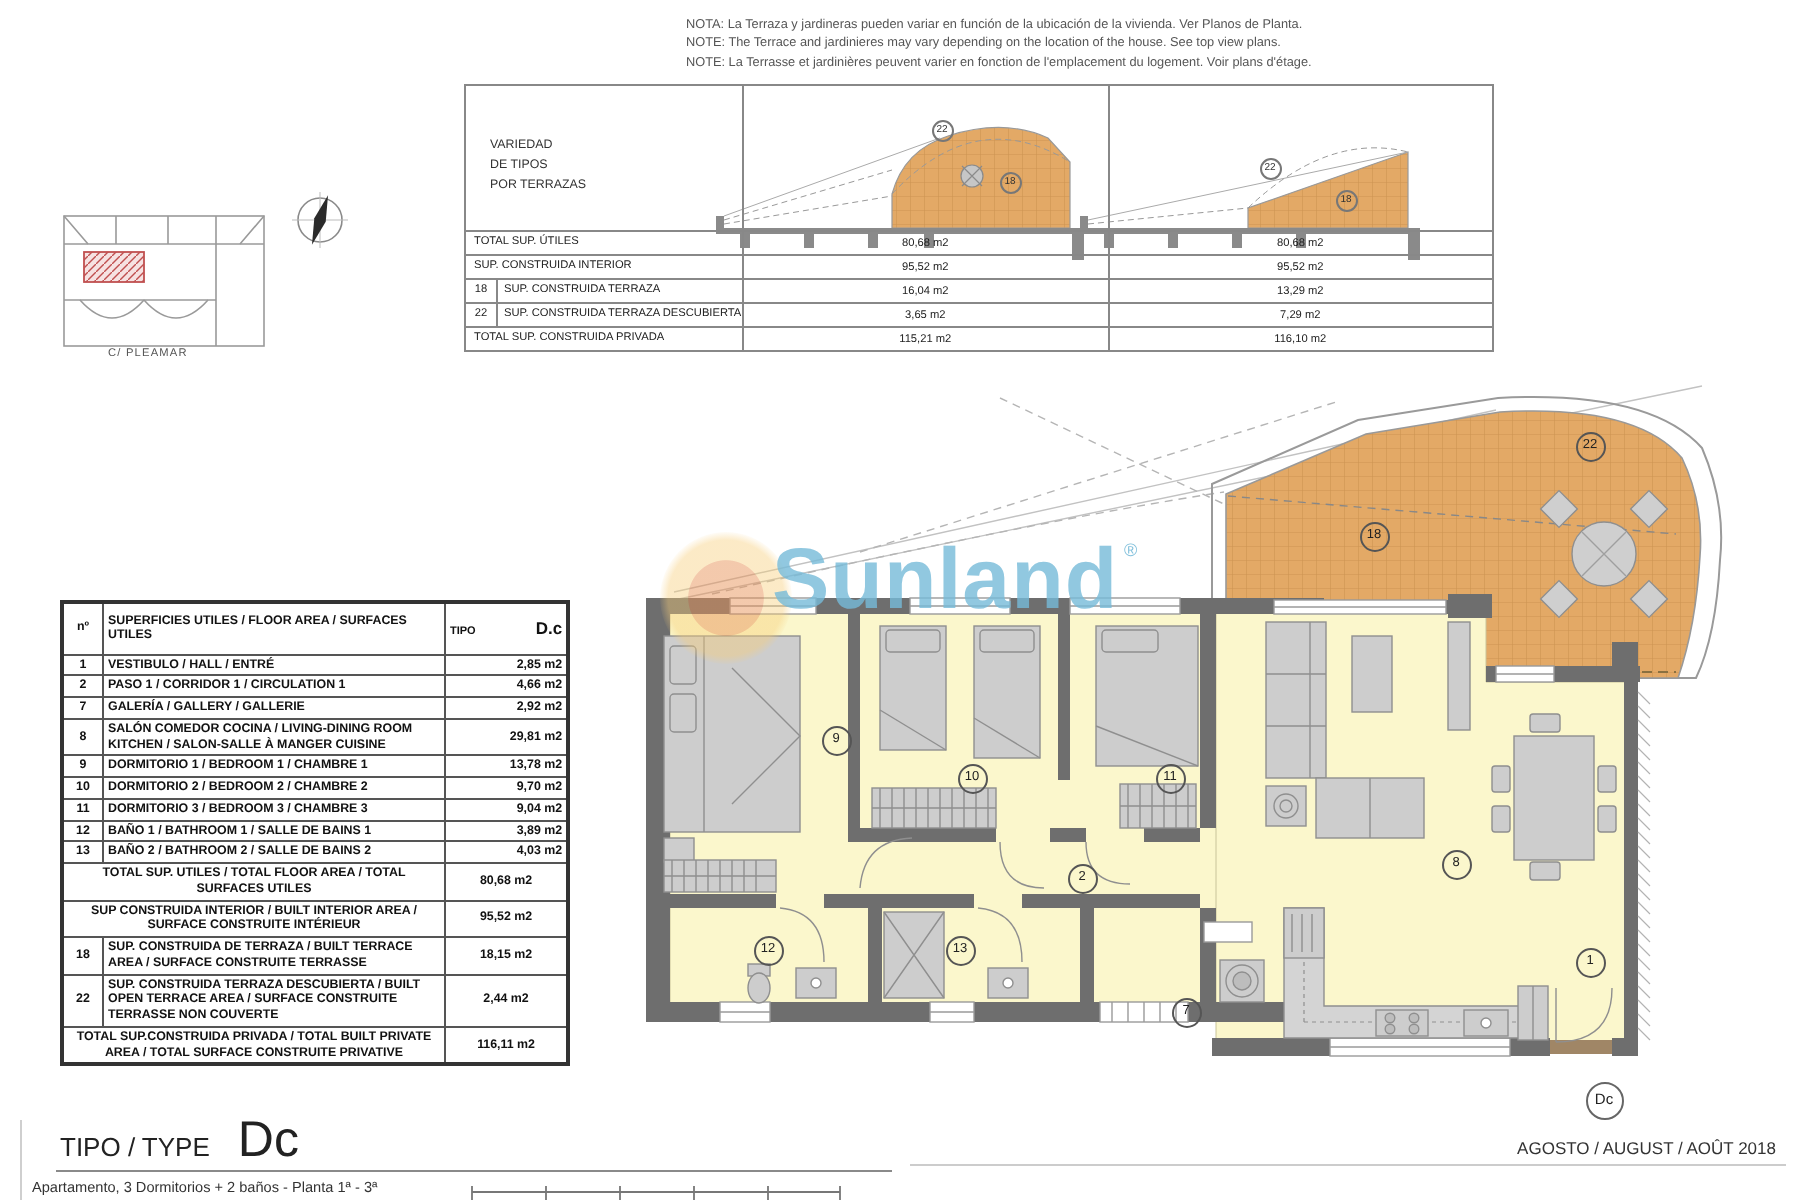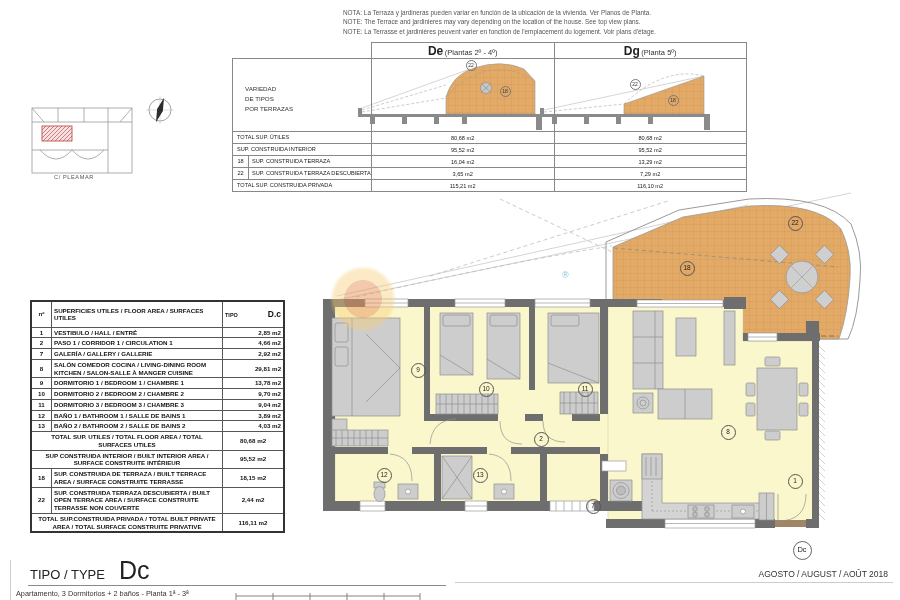--- a/index.html
+++ b/index.html
@@ -299,31 +299,20 @@
     <div>NOTE: La Terrasse et jardinières peuvent varier en fonction de l'emplacement du logement. Voir plans d'étage.</div>
   </div>
 
   <table class="vtable">
     <colgroup>
         <col style="width:113px">
         <col style="width:183px">
         <col style="width:192px">
       </colgroup>
     <tbody>
-        <tr style="height:16px">
-      <td class="vt-empty"></td>
-      <td class="vt-head">
-        <span class="vt-code">De</span>
-        <span class="vt-sub">(Plantas 2º - 4º)</span>
-      </td>
-      <td class="vt-head">
-        <span class="vt-code">Dg</span>
-        <span class="vt-sub">(Planta 5º)</span>
-      </td>
-    </tr>
     <tr style="height:73px">
       <td class="vt-side">
         <div class="inner">
           <div>VARIEDAD</div>
           <div>DE TIPOS</div>
           <div>POR TERRAZAS</div>
         </div>
       </td>
       <td></td>
       <td></td>
@@ -462,20 +451,21 @@
         </tr>
     <tr>
           <td class="a-sum" colspan="2">TOTAL SUP.CONSTRUIDA PRIVADA / TOTAL BUILT PRIVATE AREA / TOTAL SURFACE CONSTRUITE PRIVATIVE</td>
           <td class="a-val center">116,11 m2</td>
         </tr>
   </tbody>
     </table>
 
   <div class="watermark">
     <span class="sun"></span>
+    <span class="wordmark">Sunland</span>
     <span class="reg">®</span>
   </div>
 
   <div class="marker" style="left:417px;top:369px">9</div>
   <div class="marker" style="left:485px;top:388px">10</div>
   <div class="marker" style="left:584px;top:388px">11</div>
   <div class="marker" style="left:540px;top:438px">2</div>
   <div class="marker" style="left:383px;top:474px">12</div>
   <div class="marker" style="left:479px;top:474px">13</div>
   <div class="marker" style="left:592px;top:505px">7</div>

